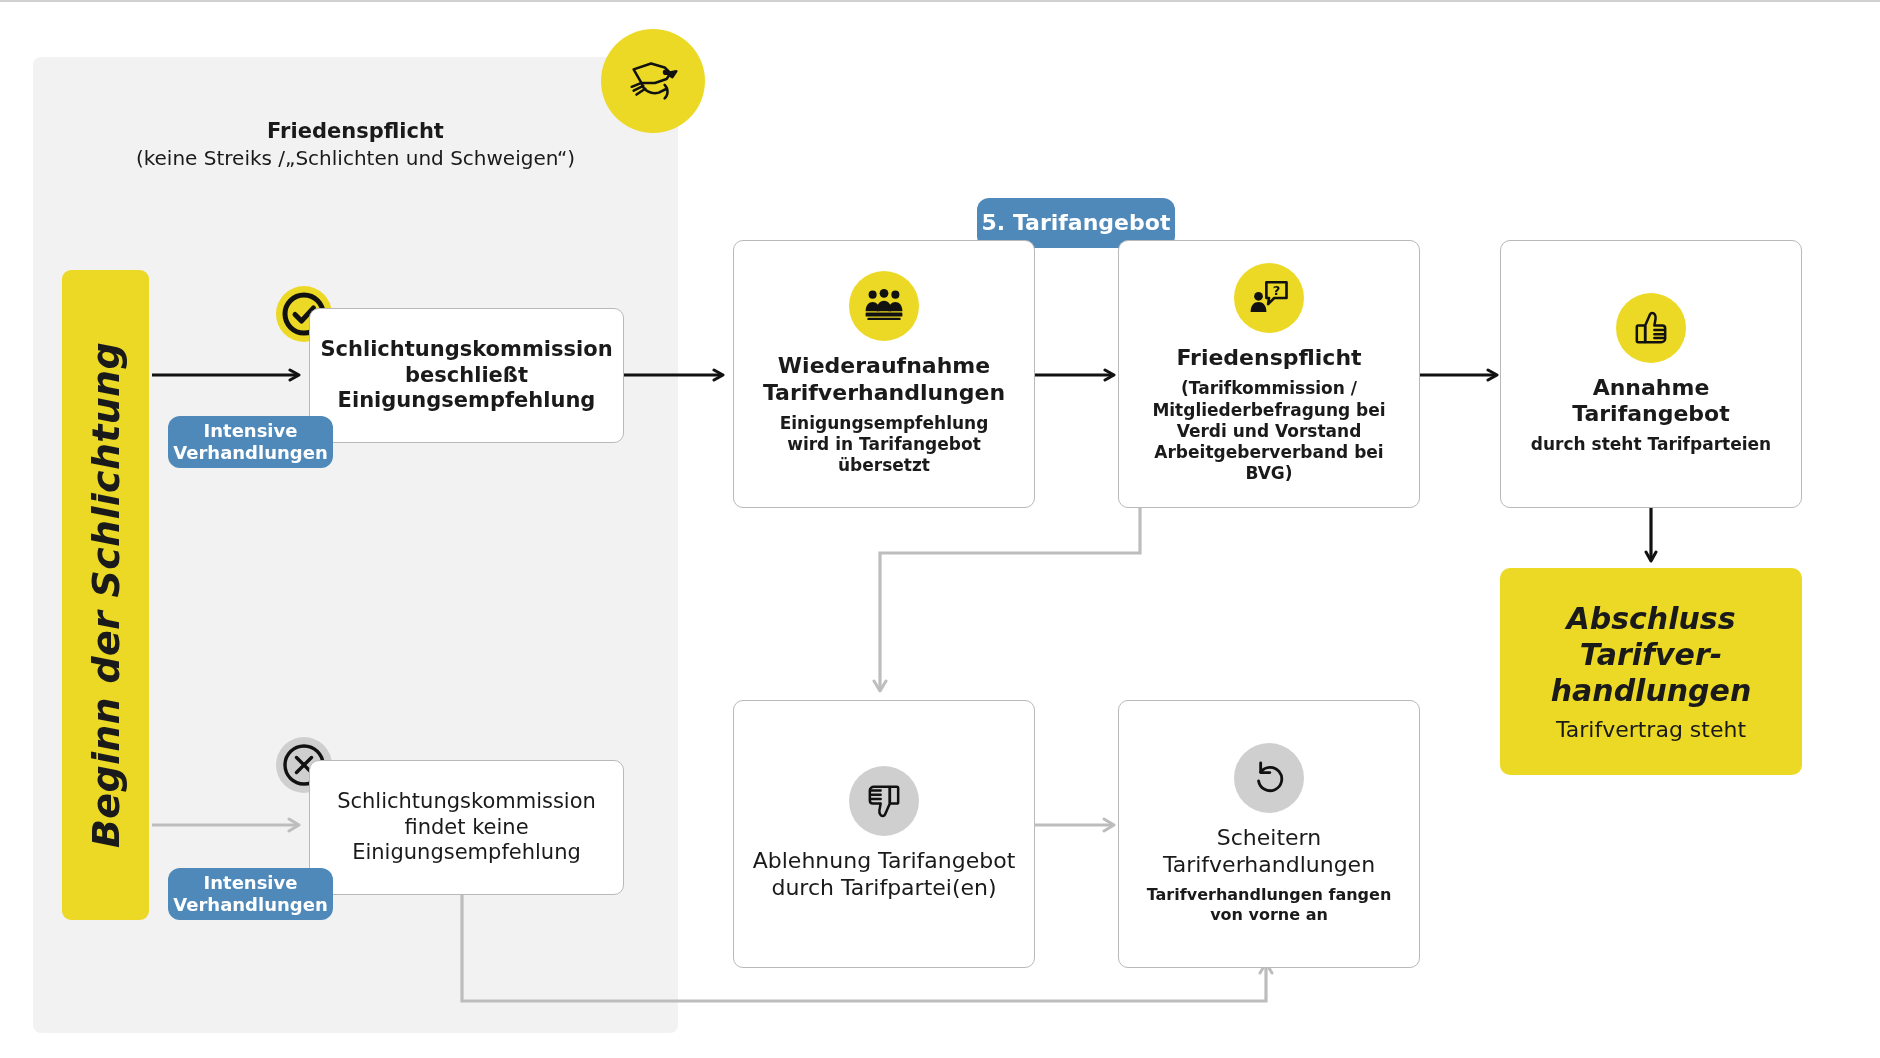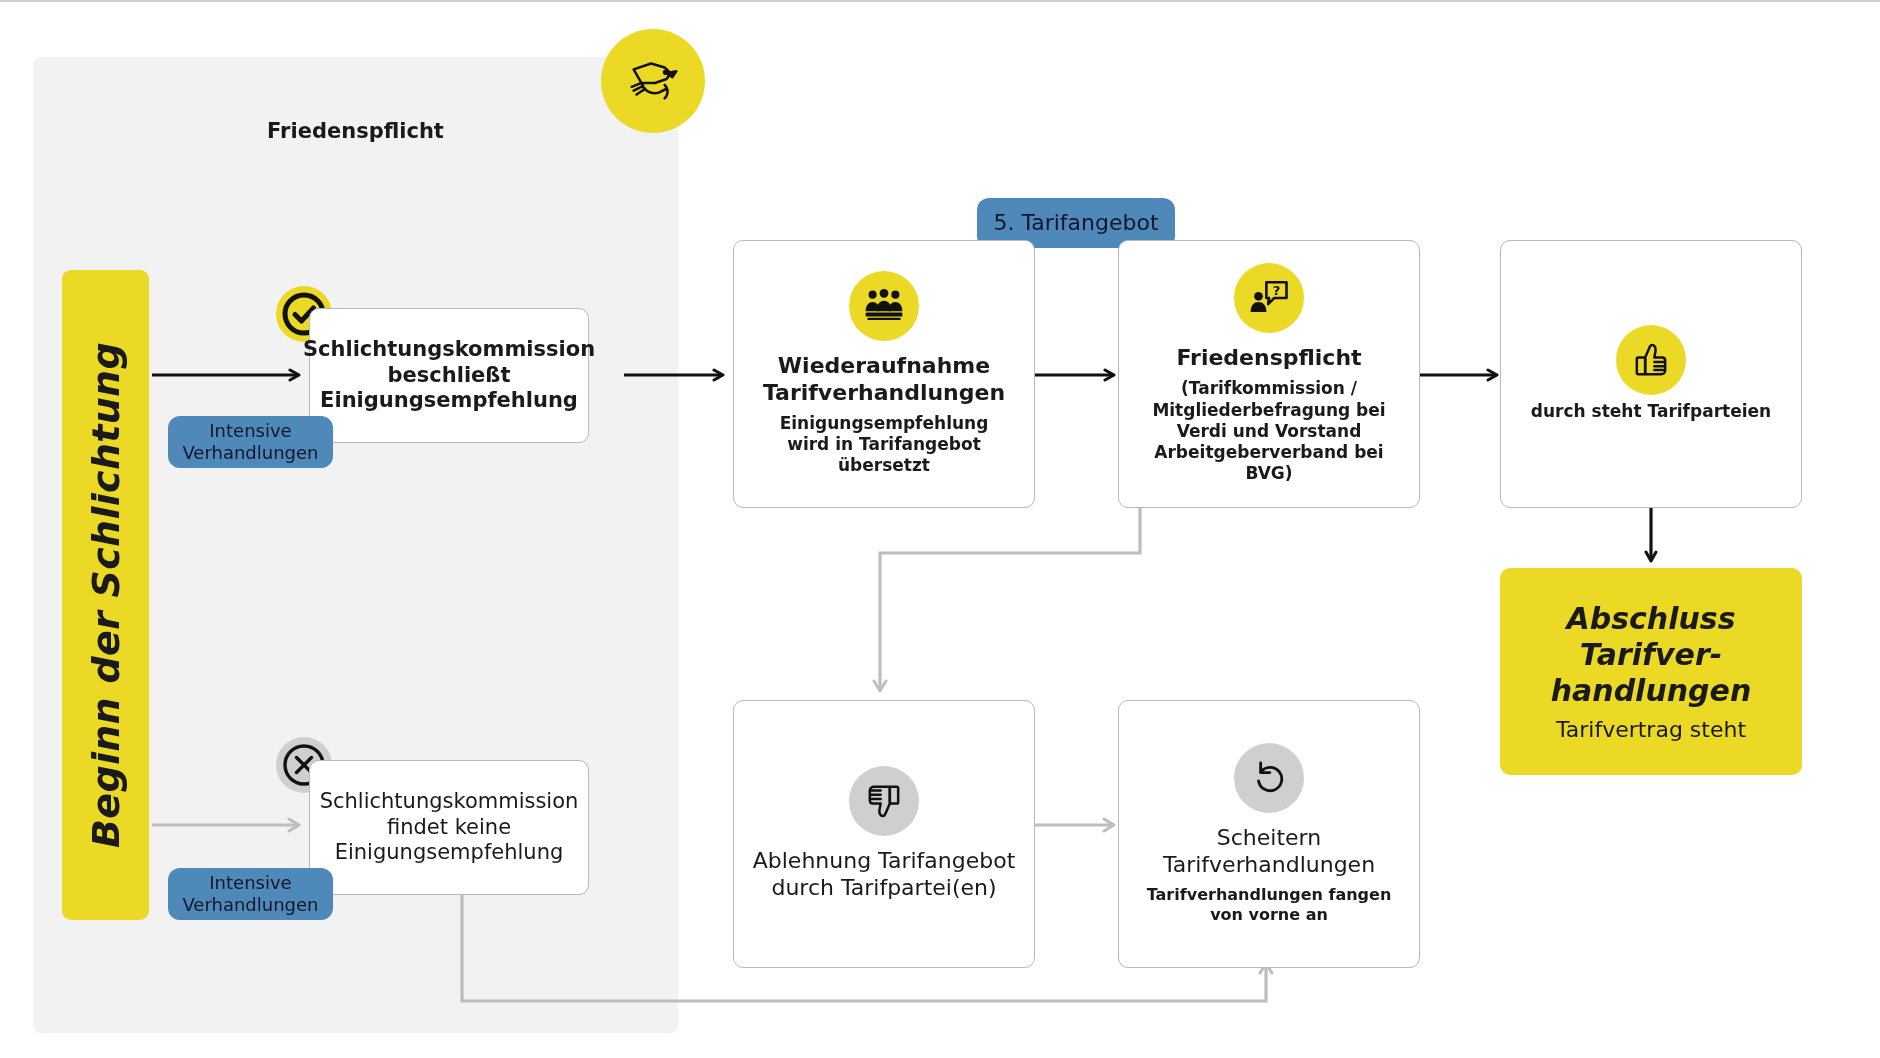--- a/index.html
+++ b/index.html
@@ -85,21 +85,21 @@
     flex-direction: column;
     align-items: center;
     justify-content: center;
     text-align: center;
     color: #1a1a1a;
   }
   .card .title { line-height: 1.22; }
   .card .sub { line-height: 1.25; }
 
   
-  .card-small { width: 280px; height: 135px; padding: 8px 14px; }
+  .card-small { width: 315px; height: 135px; padding: 8px 14px; }
   .card-small .title { font-size: 21px; font-weight: bold; }
   .card-small.plain .title { font-weight: normal; }
 
   
   .card-big { width: 302px; height: 268px; padding: 10px 12px; }
   .card-big .title { font-size: 22px; font-weight: bold; margin-top: 12px; }
   .card-big .sub { font-size: 17px; font-weight: bold; margin-top: 6px; }
   .card-big.plain .title { font-weight: normal; font-size: 22px; }
   .card-big.plain .sub { font-size: 16px; }
 
@@ -121,22 +121,22 @@
     z-index: 6;
   }
   .status-badge.ok  { background: #ecd925; }
   .status-badge.no  { background: #cfcfcf; }
 
   
   .pill {
     position: absolute;
     background: #4e89b9;
     border-radius: 12px;
-    color: #0f172a;
-    font-weight: normal;
+    color: #ffffff;
+    font-weight: bold;
     display: flex; align-items: center; justify-content: center;
     text-align: center;
     line-height: 1.2;
     z-index: 7;
   }
   .pill-intensive { width: 165px; height: 52px; font-size: 18px; }
   .pill-tab { width: 198px; height: 50px; font-size: 22px; }
 
   
   .result-box {
@@ -168,20 +168,21 @@
 <body>
 
 <div id="stage">
 
   <div class="top-rule"></div>
 
   <div class="grey-panel"></div>
 
   <div class="panel-title">
     <span class="t1">Friedenspflicht</span>
+    <span class="t2">(keine Streiks /„Schlichten und Schweigen“)</span>
   </div>
 
   <div class="dove-badge">
     <svg width="62" height="62" viewBox="0 0 64 64">
       <g fill="none" stroke="#111111" stroke-width="2.6" stroke-linejoin="round" stroke-linecap="round">
         <path d="M12 20 L30 14 L44 18 L50 24 L46 30 L34 34 L20 34 Z"></path>
         <path d="M20 34 C22 42 30 46 38 44 L46 40"></path>
         <path d="M46 24 L56 22 L52 28 Z" fill="#111111"></path>
         <path d="M10 38 L20 34"></path>
         <path d="M12 42 L22 37"></path>
@@ -326,20 +327,24 @@
   <div class="card card-big" style="left:1500px; top:240px;">
     <div class="icon-circle yellow">
       <svg width="40" height="40" viewBox="0 0 48 48">
         <g fill="none" stroke="#111111" stroke-width="3" stroke-linejoin="round" stroke-linecap="round">
           <path d="M17 21 L17 41 L36 41 C39 41 41 39 41 36.5 L41 24.5 C41 22.5 39.5 21 37.5 21 L28 21 L29.5 13 C30 9 28 6 25.5 6 C24 6 23 7 22.5 8.5 L17 21 Z"></path>
           <rect x="7" y="21" width="10" height="20" rx="1.6"></rect>
           <path d="M28 26.5 L40 26.5 M28 31.5 L40 31.5 M28 36 L40 36"></path>
         </g>
       </svg>
     </div>
+    <div class="title">
+      <span>Annahme</span><br>
+      <span>Tarifangebot</span>
+    </div>
     <div class="sub">
       <span>durch steht Tarifparteien</span>
     </div>
   </div>
 
   <div class="card card-big plain" style="left:733px; top:700px;">
     <div class="icon-circle grey">
       <svg width="40" height="40" viewBox="0 0 48 48">
         <g fill="none" stroke="#111111" stroke-width="3" stroke-linejoin="round" stroke-linecap="round">
           <path d="M31 27 L31 7 L12 7 C9 7 7 9 7 11.5 L7 23.5 C7 25.5 8.5 27 10.5 27 L20 27 L18.5 35 C18 39 20 42 22.5 42 C24 42 25 41 25.5 39.5 L31 27 Z"></path>

